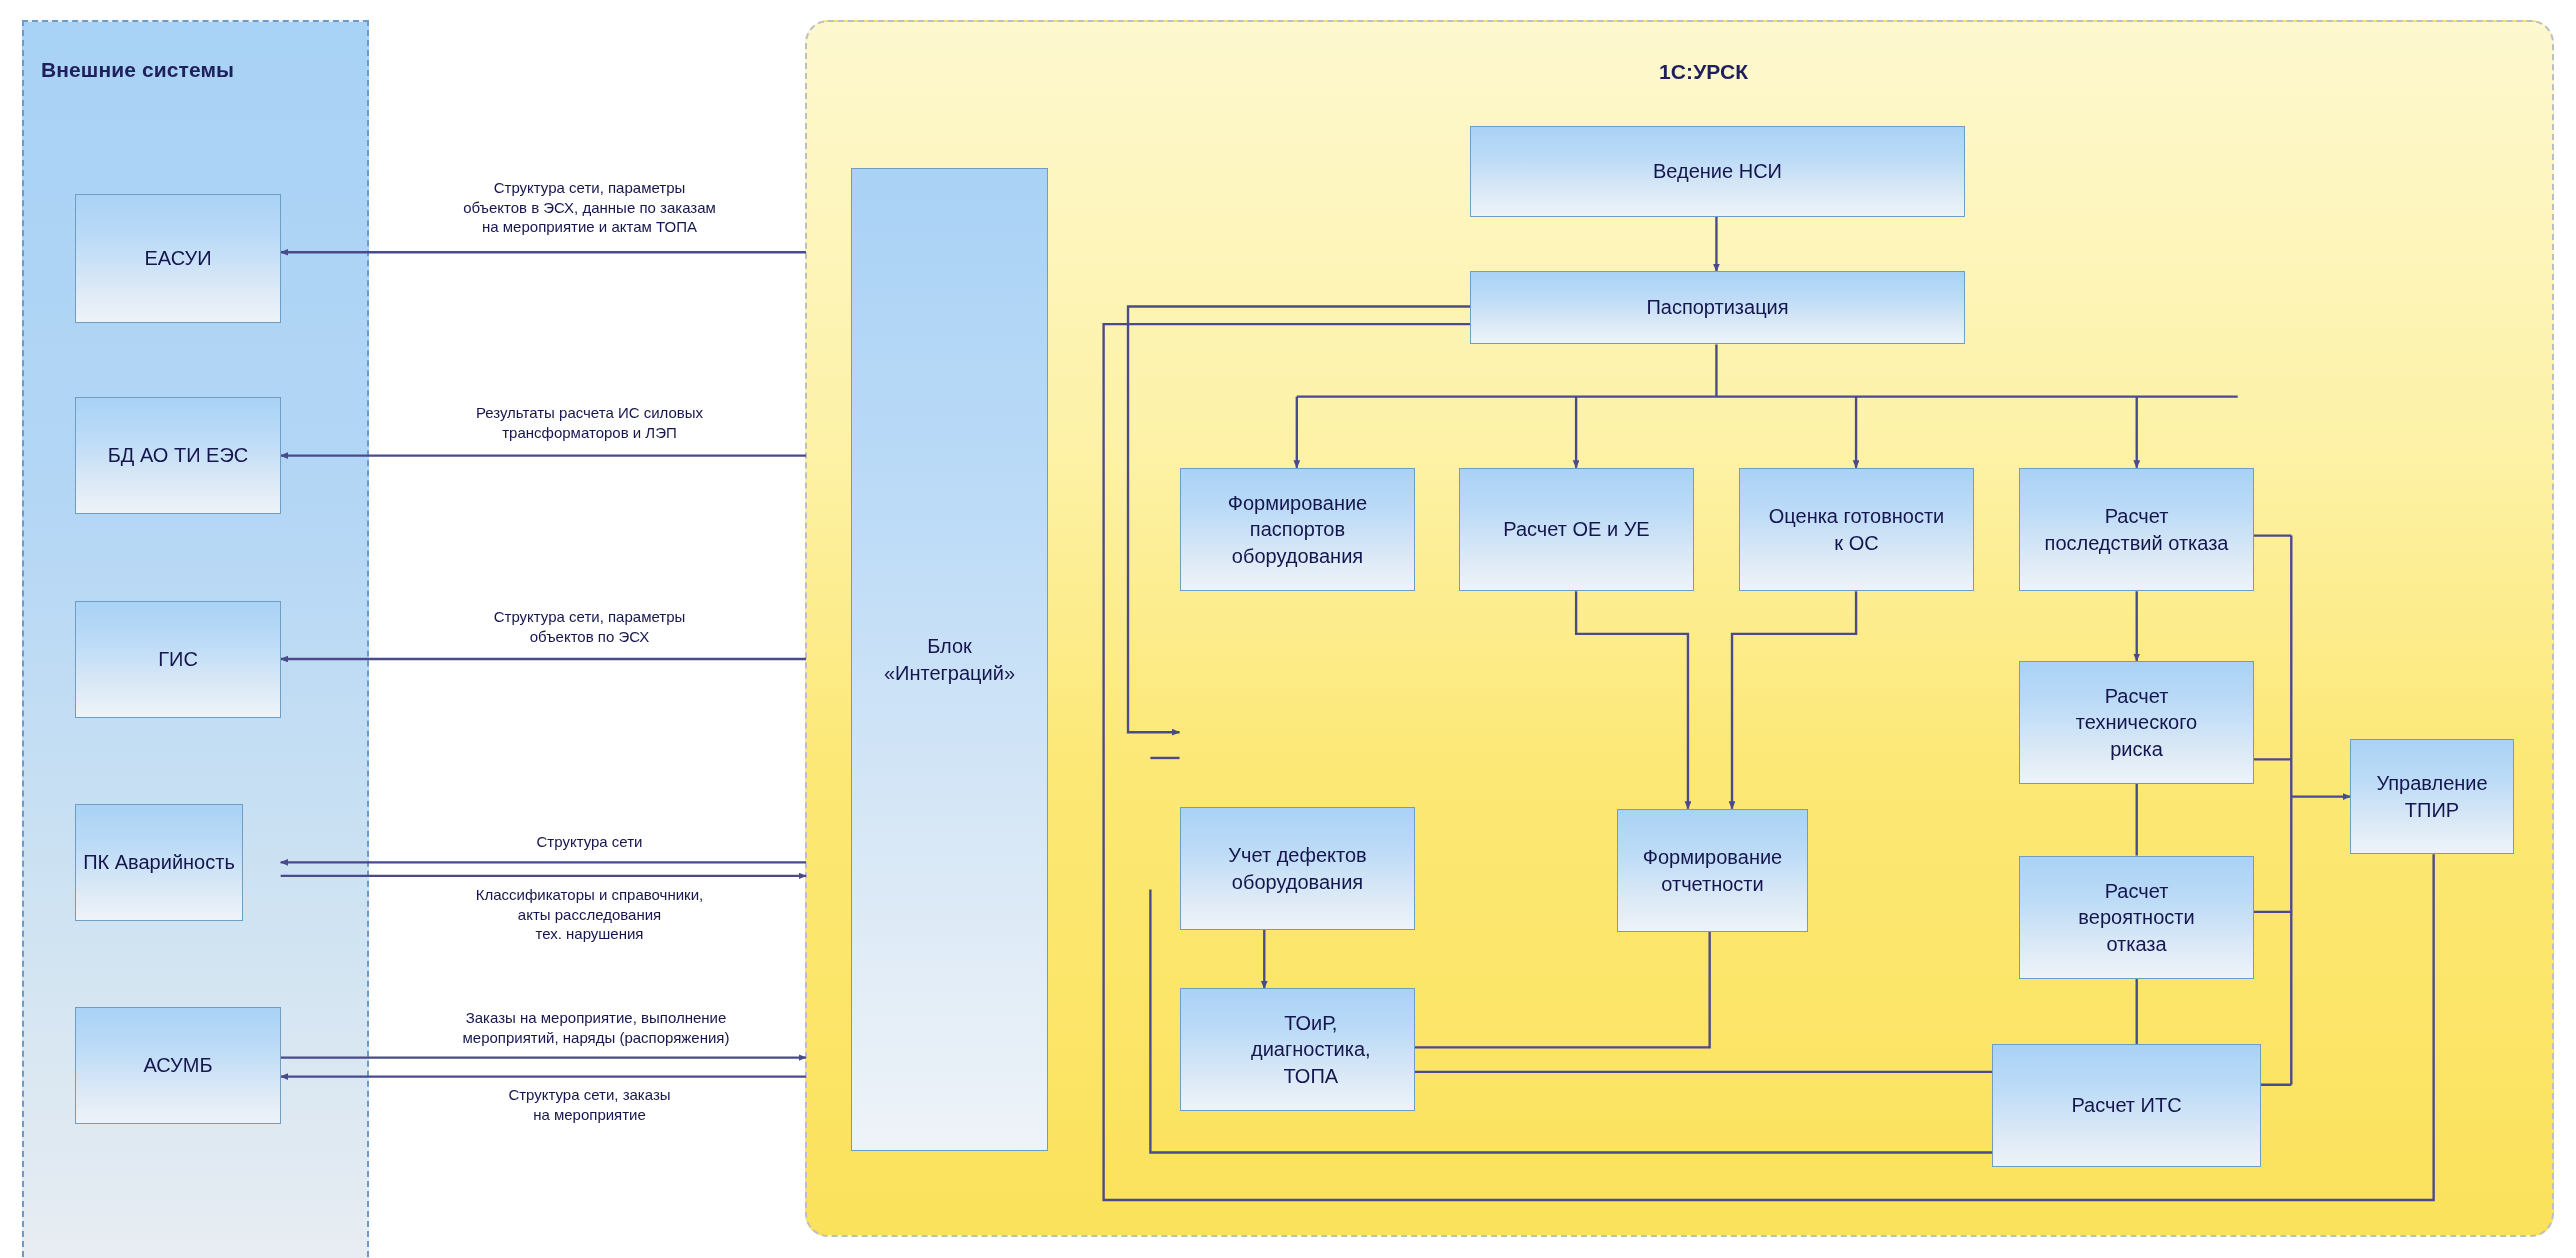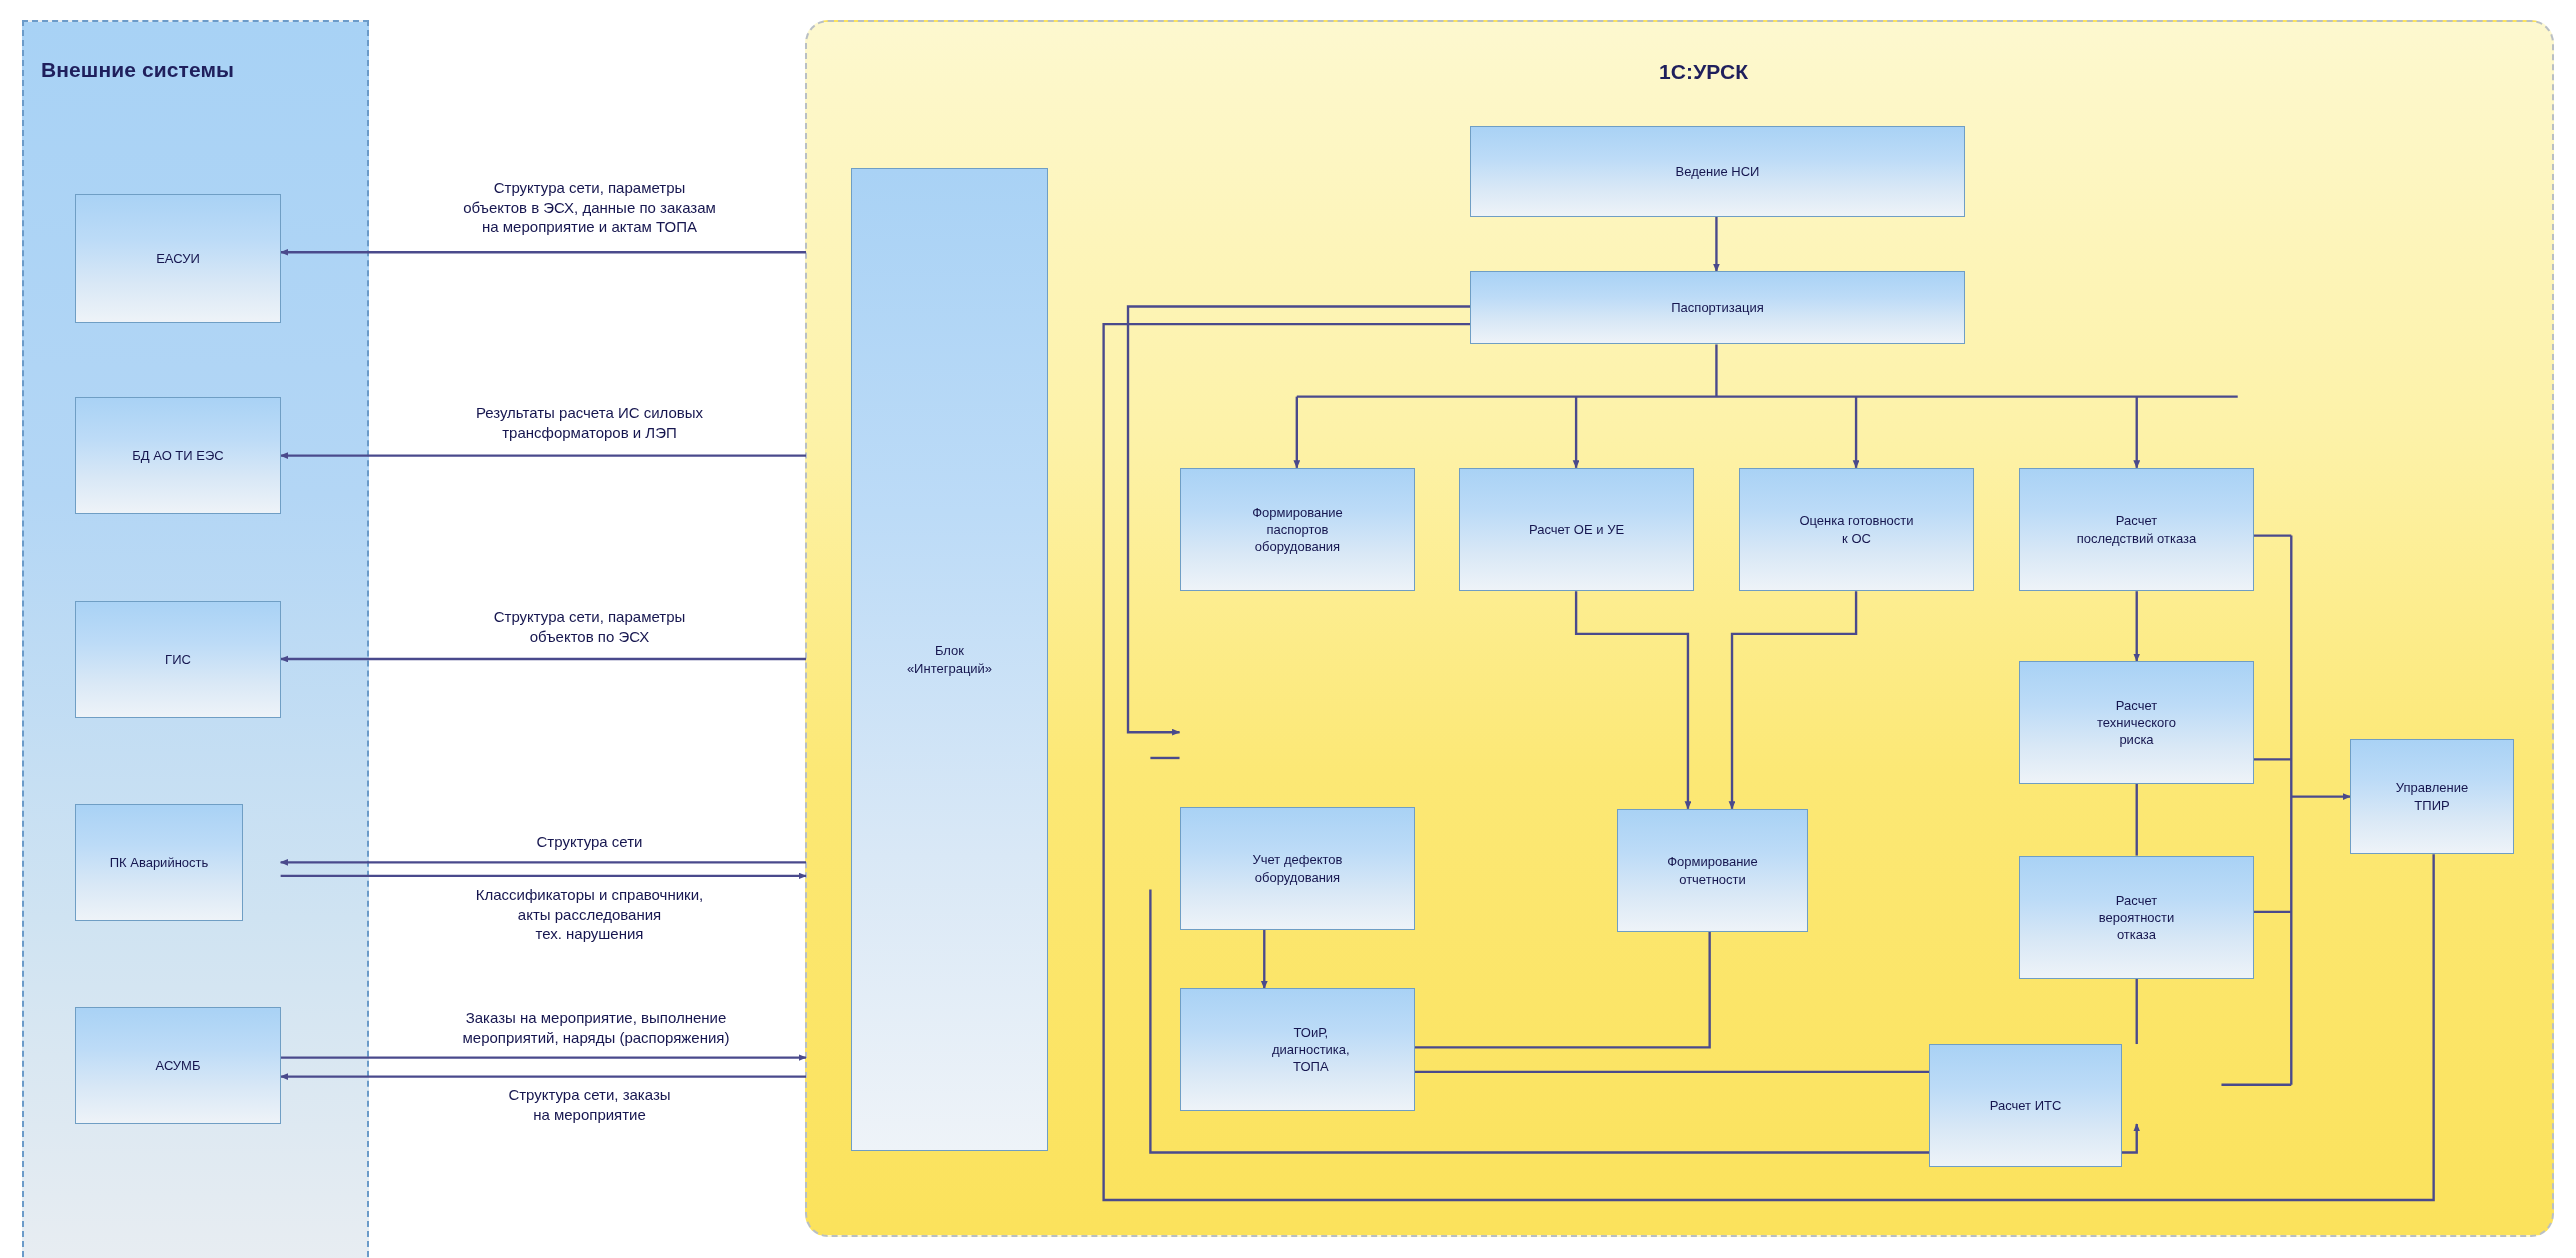--- a/index.html
+++ b/index.html
@@ -28,21 +28,21 @@
   }
   #ext-title{left:41px;top:58px;font-size:21px;}
   #urs-title{left:1659px;top:60px;font-size:21px;}
 
   
   .node{
     position:absolute;box-sizing:border-box;
     border:1.4px solid #6f9ec4;
     background:linear-gradient(180deg,#a9d2f5 0%,#bcdbf7 35%,#d9e8f6 70%,#eef3f8 100%);
     display:flex;align-items:center;justify-content:center;text-align:center;
-    color:#16164f;font-size:13px;line-height:1.32;
+    color:#16164f;font-size:20px;line-height:1.32;
     padding:2.7px 5.4px;
   }
 
   
   #n-integration{
     align-items:center;
   }
 
   
   #wires{position:absolute;left:0;top:0;width:2576px;height:1259px;
@@ -209,21 +209,21 @@
     <span style="white-space:pre-line;">Формирование
 отчетности</span>
     </div>
 
   <div class="node" style="left:1180px;top:988px;width:235px;height:123px;padding-left:32px;">
     <span style="white-space:pre-line;">ТОиР,
 диагностика,
 ТОПА</span>
     </div>
 
-  <div class="node" style="left:1929px;top:1044px;width:193px;height:123px;">
+  <div class="node" style="left:1992px;top:1044px;width:269px;height:123px;">
     <span>Расчет ИТС</span>
     </div>
 
   <div class="elabel" style="left:386px;top:178px;width:407px;">Структура сети, параметры
 объектов в ЭСХ, данные по заказам
 на мероприятие и актам ТОПА</div>
 
   <div class="elabel" style="left:386px;top:403px;width:407px;">Результаты расчета ИС силовых
 трансформаторов и ЛЭП</div>
 

